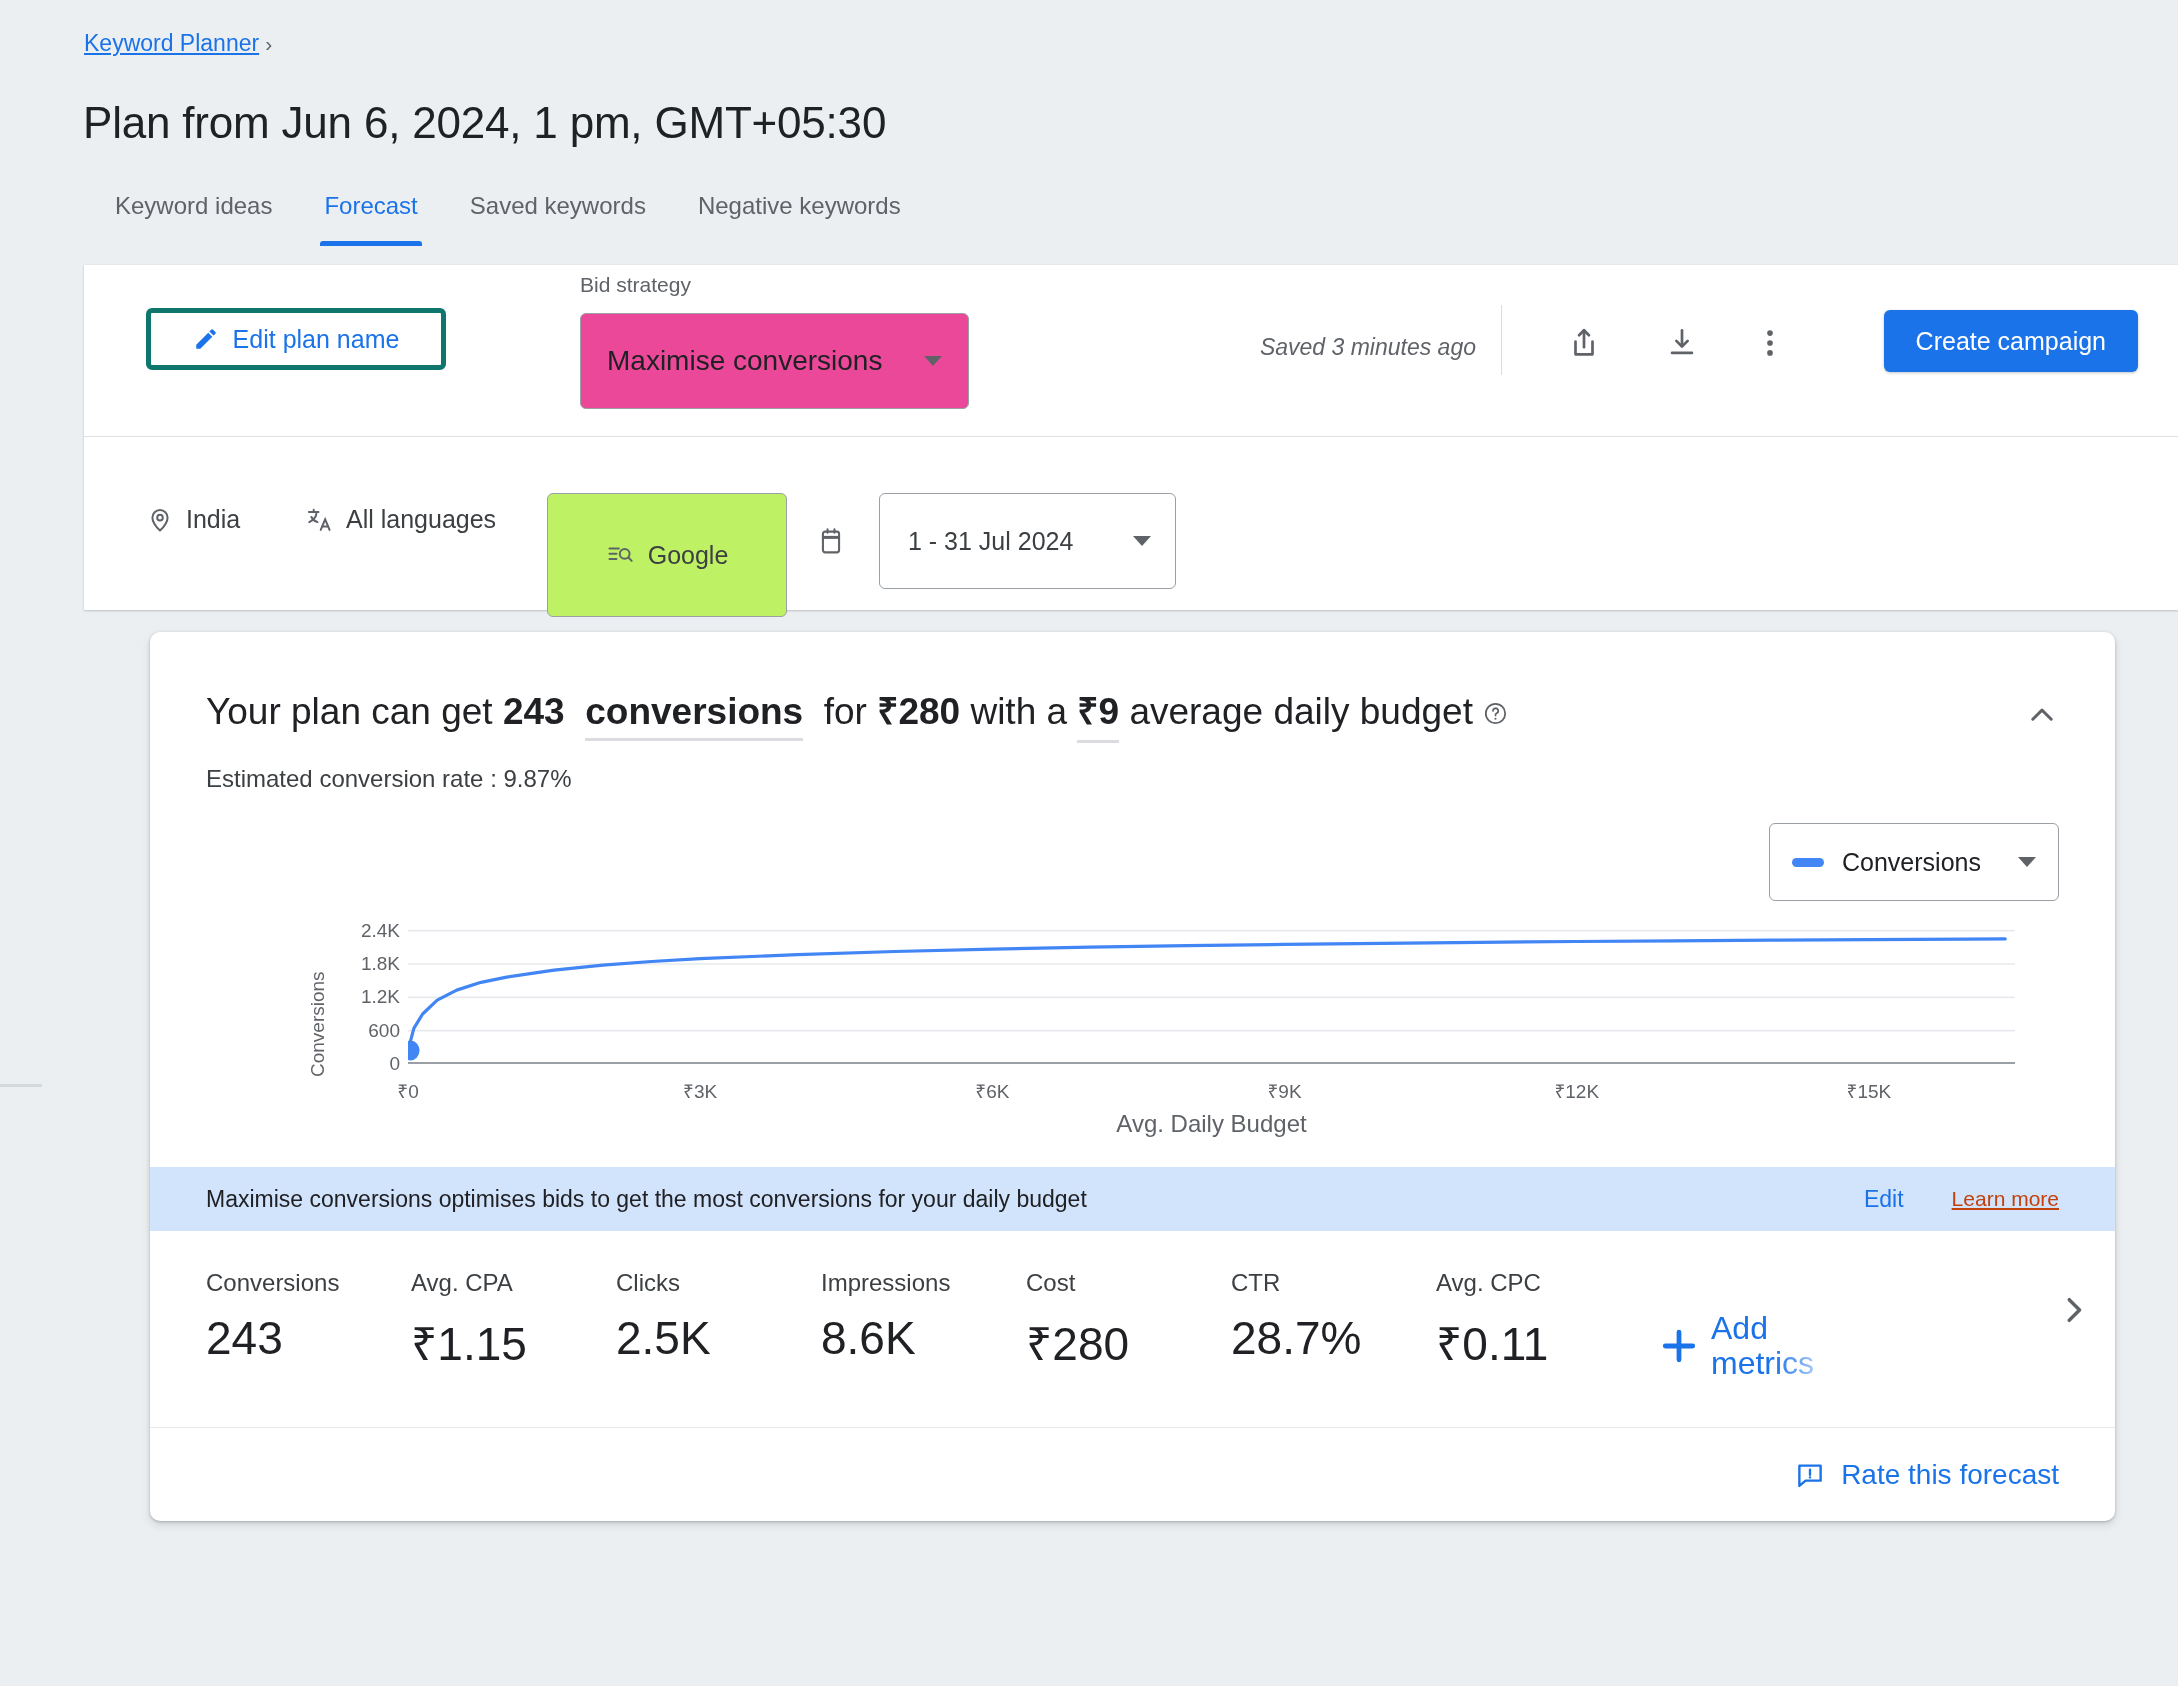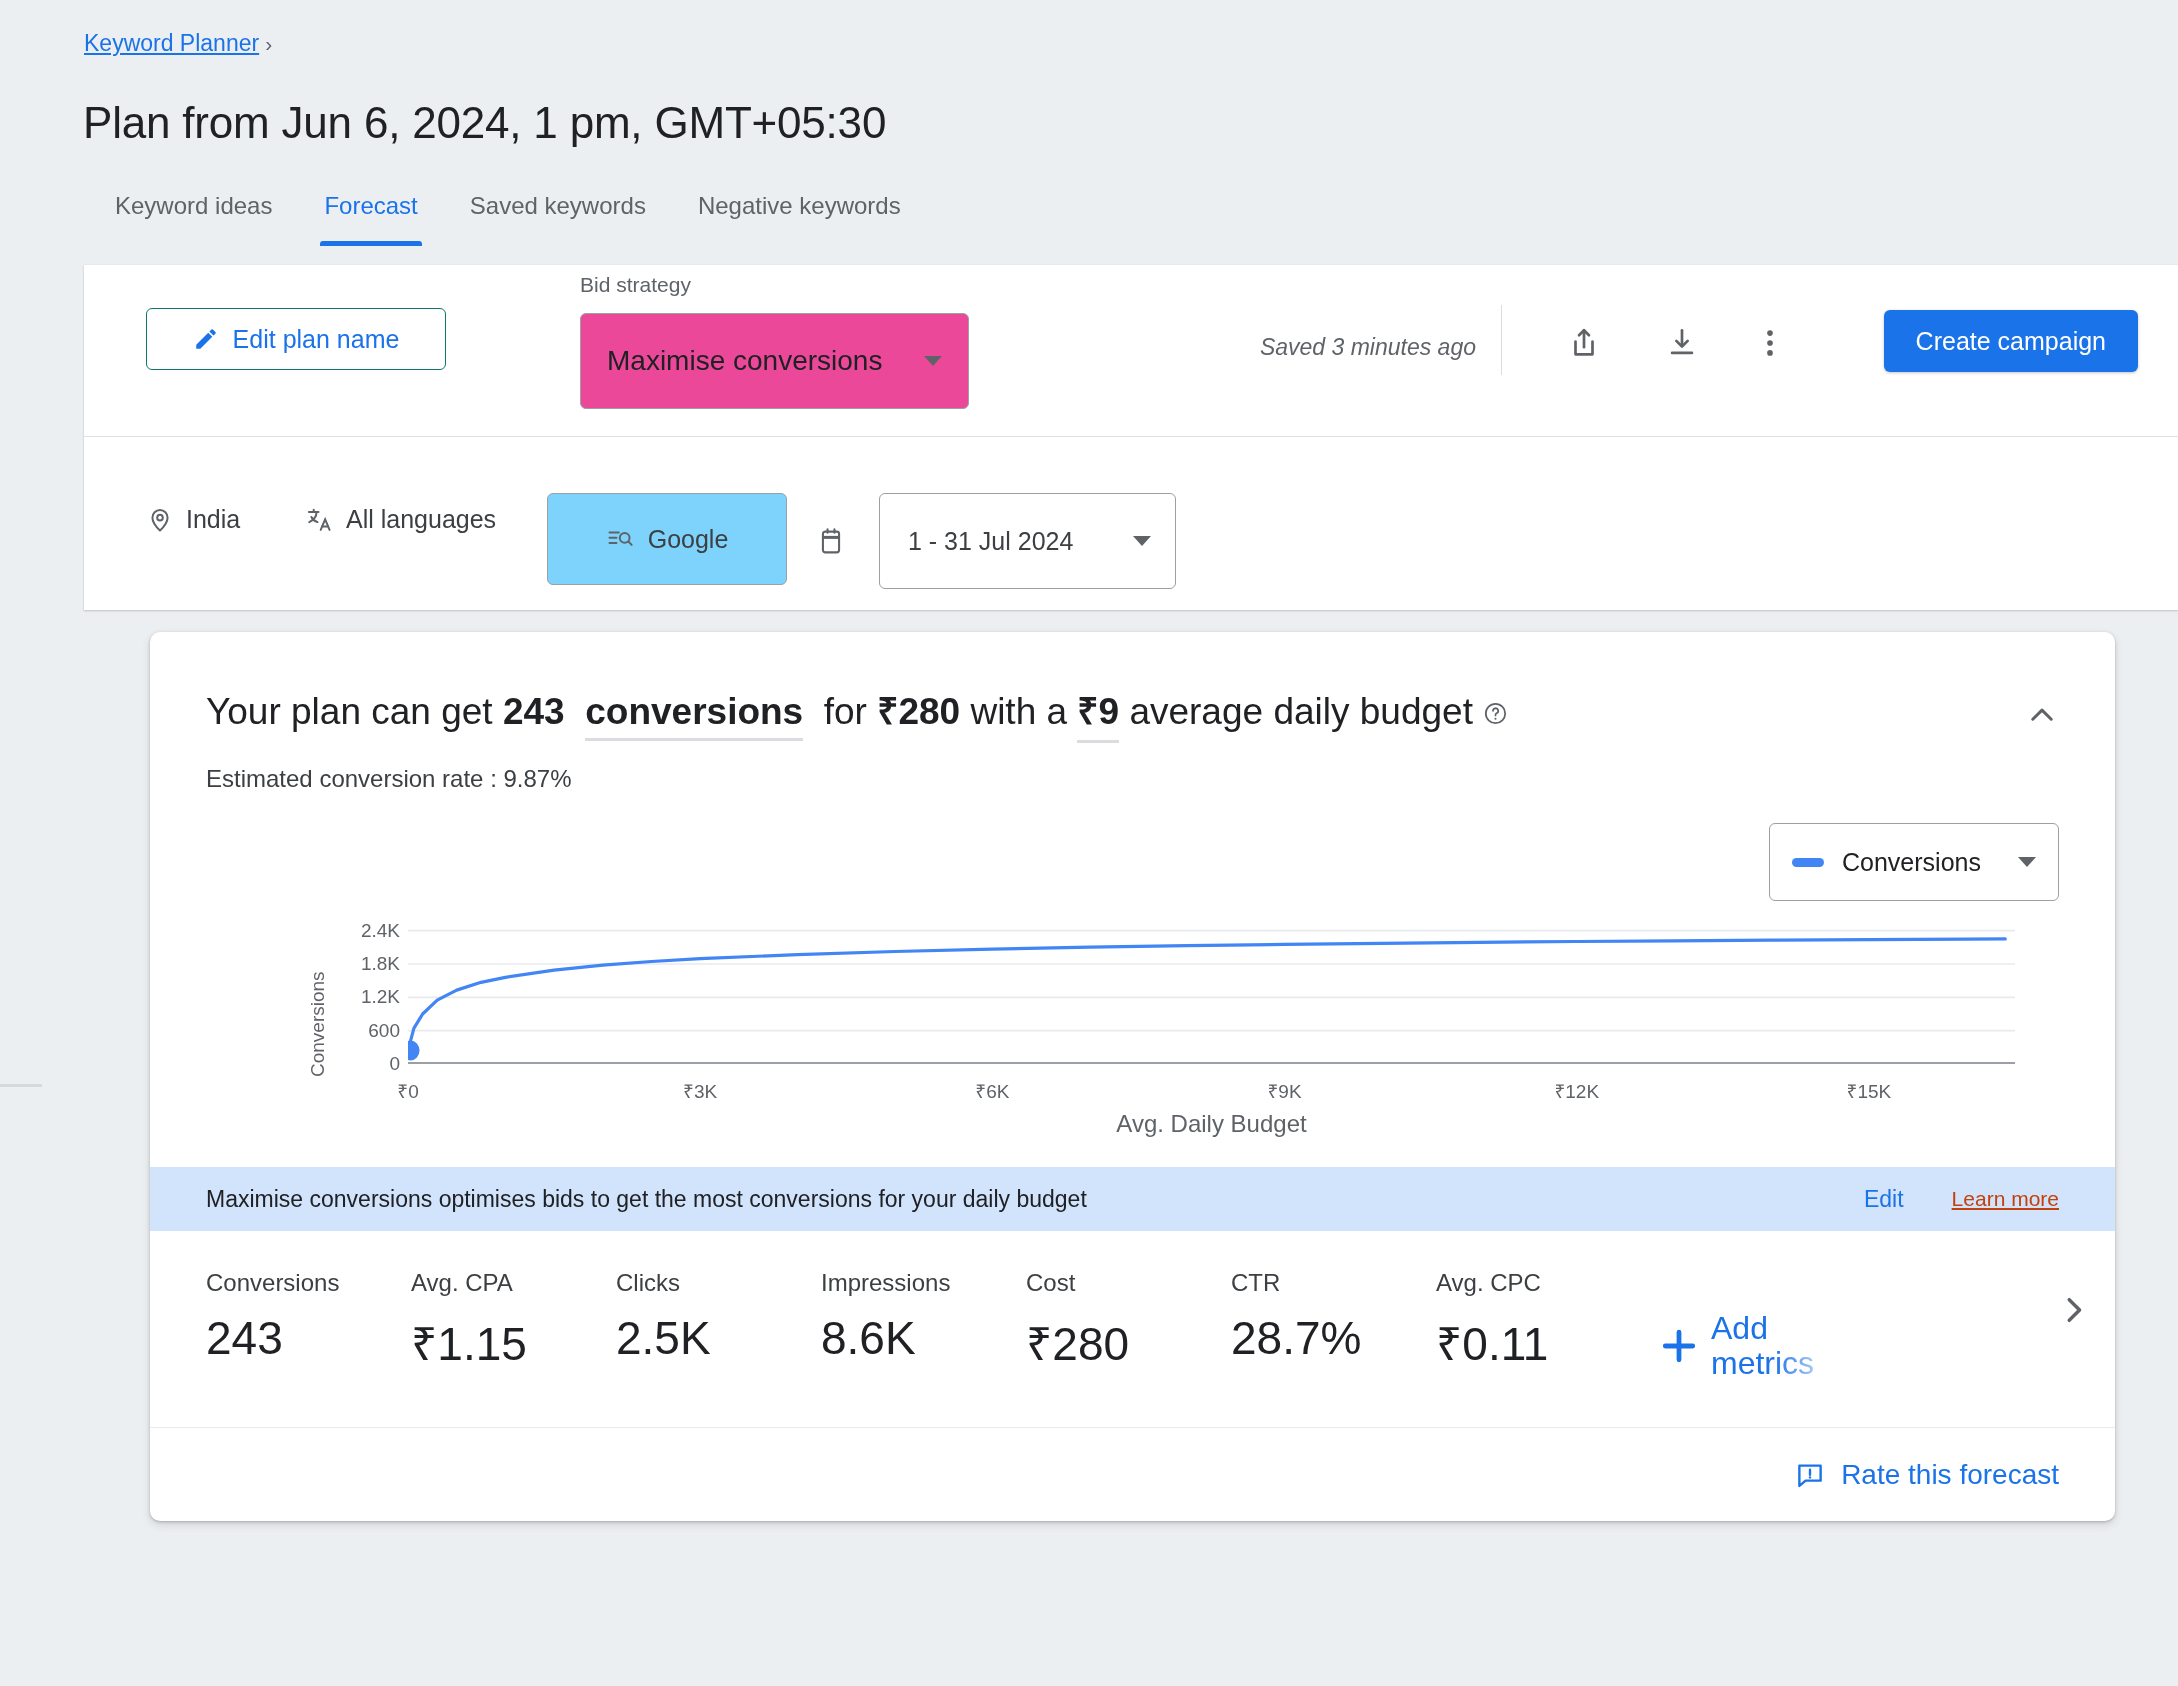--- a/index.html
+++ b/index.html
@@ -54,21 +54,21 @@
     box-shadow: 0 1px 2px rgba(60,64,67,.25), 0 0 1px rgba(60,64,67,.1);
   }
   .toolbar-row1 {
     position: relative; height: 172px;
     border-bottom: 1px solid #e0e0e0;
   }
 
   .edit-plan-btn {
     position: absolute; left: 62px; top: 43px;
     width: 300px; height: 62px;
-    border: 1px solid #0f766e; border-radius: 6px;
+    border: 5px solid #0f766e; border-radius: 6px;
     background: #fff; color: #1a73e8;
     font-size: 25px; font-family: inherit;
     display: flex; align-items: center; justify-content: center; gap: 14px;
     cursor: pointer;
   }
   .pencil-icon { width: 26px; height: 26px; display:block; }
 
   .bid-strategy-wrap { position: absolute; left: 496px; top: 8px; }
   .bid-strategy-label { font-size: 21px; color: #5f6368; margin-bottom: 16px; }
   .bid-strategy-select {
@@ -120,24 +120,24 @@
     display: flex; align-items: center; gap: 12px;
     font-size: 25px; color: #3c4043;
     cursor: pointer;
   }
   .chip-location { left: 62px; }
   .chip-language { left: 222px; }
   .filter-chip svg { width: 28px; height: 28px; flex: none; }
 
   .network-box {
     position: absolute; left: 463px; top: 56px;
-    width: 240px; height: 92px;
+    width: 240px; height: 124px;
     border: 1px solid #9aa0a6; border-radius: 6px;
     display: flex; align-items: center; justify-content: center; gap: 14px;
-    font-size: 25px; color: #3c4043; cursor: pointer; background:#7dd3fc;
+    font-size: 25px; color: #3c4043; cursor: pointer; background:#bef264;
   }
   .date-cal-icon {
     position: absolute; left: 733px; top: 90px;
     width: 28px; height: 30px;
   }
   .date-box {
     position: absolute; left: 795px; top: 56px;
     width: 297px; height: 96px;
     border: 1px solid #9aa0a6; border-radius: 6px;
     background:#fff;

